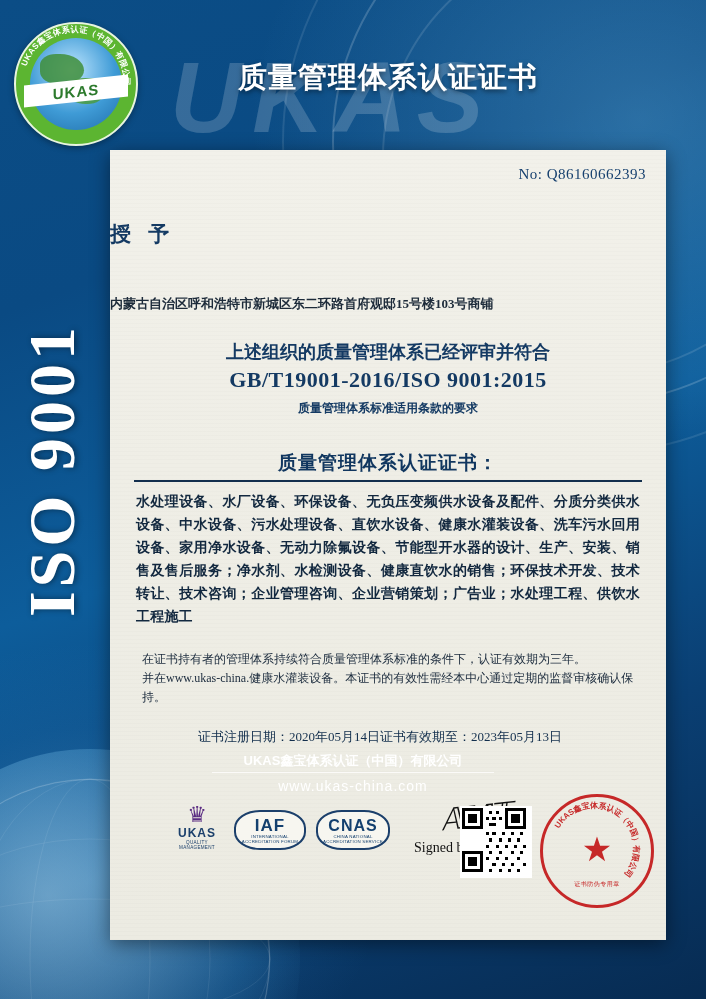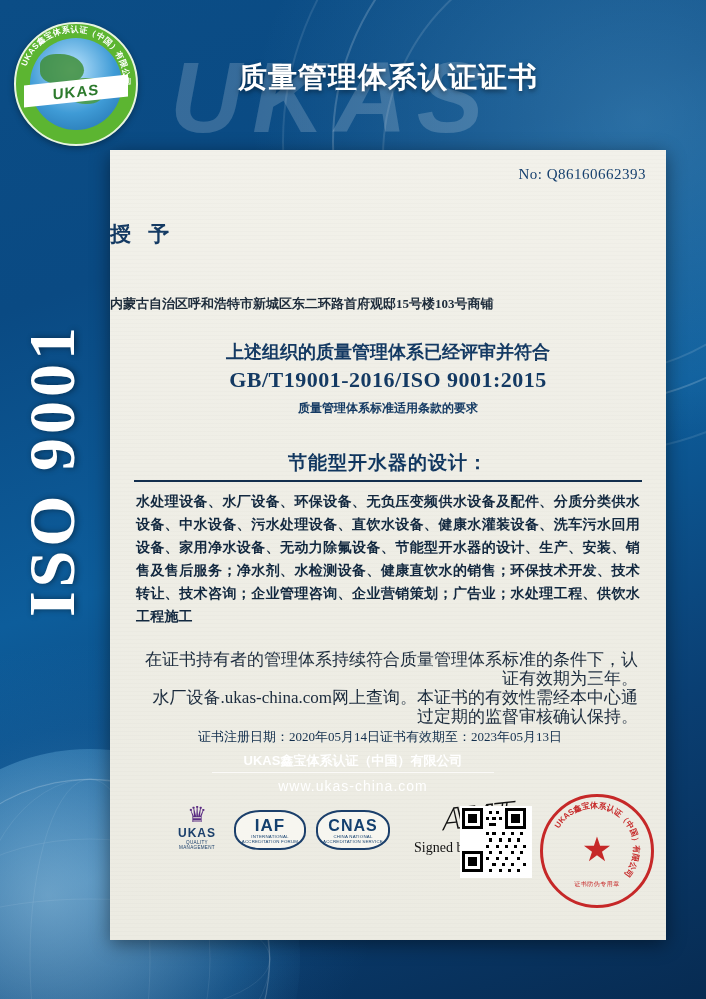--- a/index.html
+++ b/index.html
@@ -158,21 +158,21 @@
     position:absolute;left:24px;right:24px;top:330px;height:2px;background:#132f4d;
   }
   .scope-body{
     position:absolute;left:26px;right:26px;top:340px;
     font-size:14px;line-height:23px;color:#12283f;font-weight:bold;text-align:justify;
     letter-spacing:.2px;
   }
 
   .validity{
     position:absolute;left:32px;right:28px;top:500px;
-    font-size:17px;line-height:19px;color:#1a2a3c;text-align:right;
+    font-size:12px;line-height:19px;color:#1a2a3c;
   }
   .dates{
     position:absolute;left:0;right:16px;top:578px;
     display:flex;justify-content:center;
     font-size:13px;color:#132f4d;
   }
 
   
   .logos{
     position:absolute;left:0;right:0;top:640px;height:110px;
@@ -285,27 +285,27 @@
 
     <div class="award">授 予</div>
     <div class="address">内蒙古自治区呼和浩特市新城区东二环路首府观邸15号楼103号商铺</div>
 
     <div class="statement">
       <div class="l1">上述组织的质量管理体系已经评审并符合</div>
       <div class="l2">GB/T19001-2016/ISO 9001:2015</div>
       <div class="l3">质量管理体系标准适用条款的要求</div>
     </div>
 
-    <div class="scope-title">节能型开水器的设计：</div>
+    <div class="scope-title">质量管理体系认证证书：</div>
     <div class="rule"></div>
     <div class="scope-body">水处理设备、水厂设备、环保设备、无负压变频供水设备及配件、分质分类供水设备、中水设备、污水处理设备、直饮水设备、健康水灌装设备、洗车污水回用设备、家用净水设备、无动力除氟设备、节能型开水器的设计、生产、安装、销售及售后服务；净水剂、水检测设备、健康直饮水的销售；环保技术开发、技术转让、技术咨询；企业管理咨询、企业营销策划；广告业；水处理工程、供饮水工程施工</div>
 
     <div class="validity">
       <div>在证书持有者的管理体系持续符合质量管理体系标准的条件下，认证有效期为三年。</div>
-      <div>水厂设备.ukas-china.com网上查询。本证书的有效性需经本中心通过定期的监督审核确认保持。</div>
+      <div>并在www.ukas-china.健康水灌装设备。本证书的有效性需经本中心通过定期的监督审核确认保持。</div>
     </div>
 
     <div class="dates">
       <div>
         <span>证书注册日期：</span><span>2020年05月14日</span>
       </div>
       <div>
         <span>证书有效期至：</span><span>2023年05月13日</span>
       </div>
     </div>

